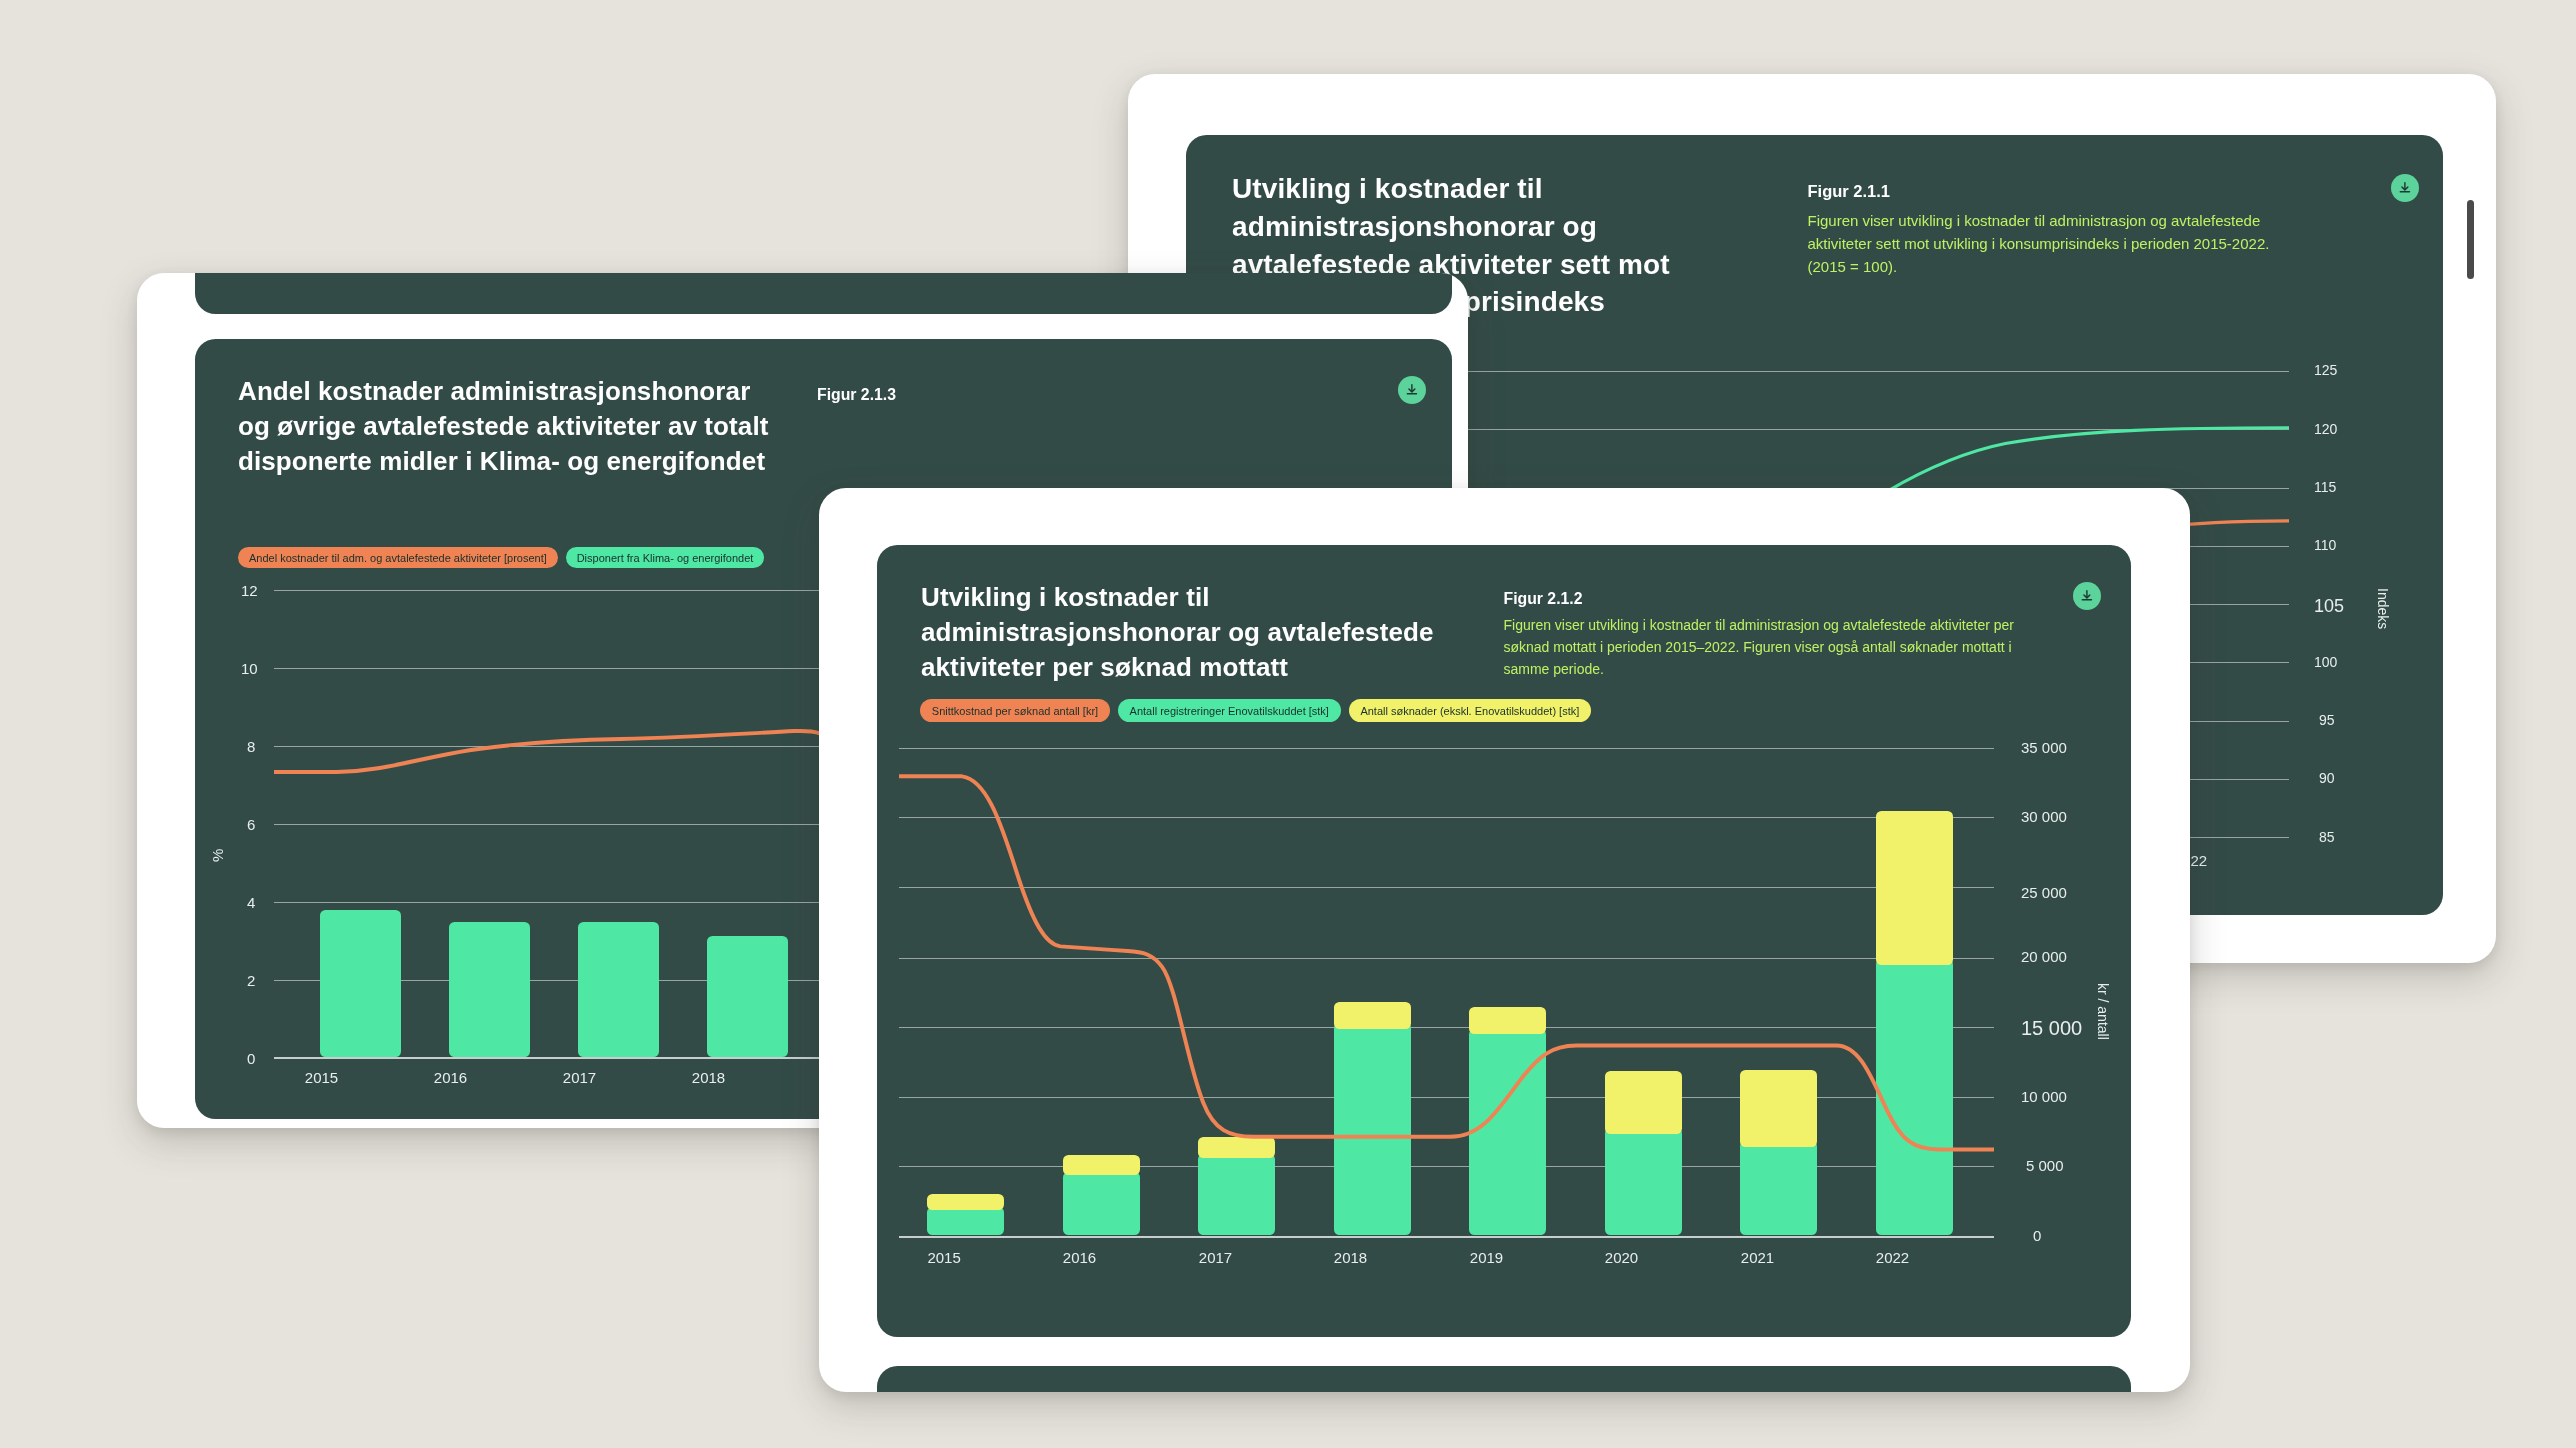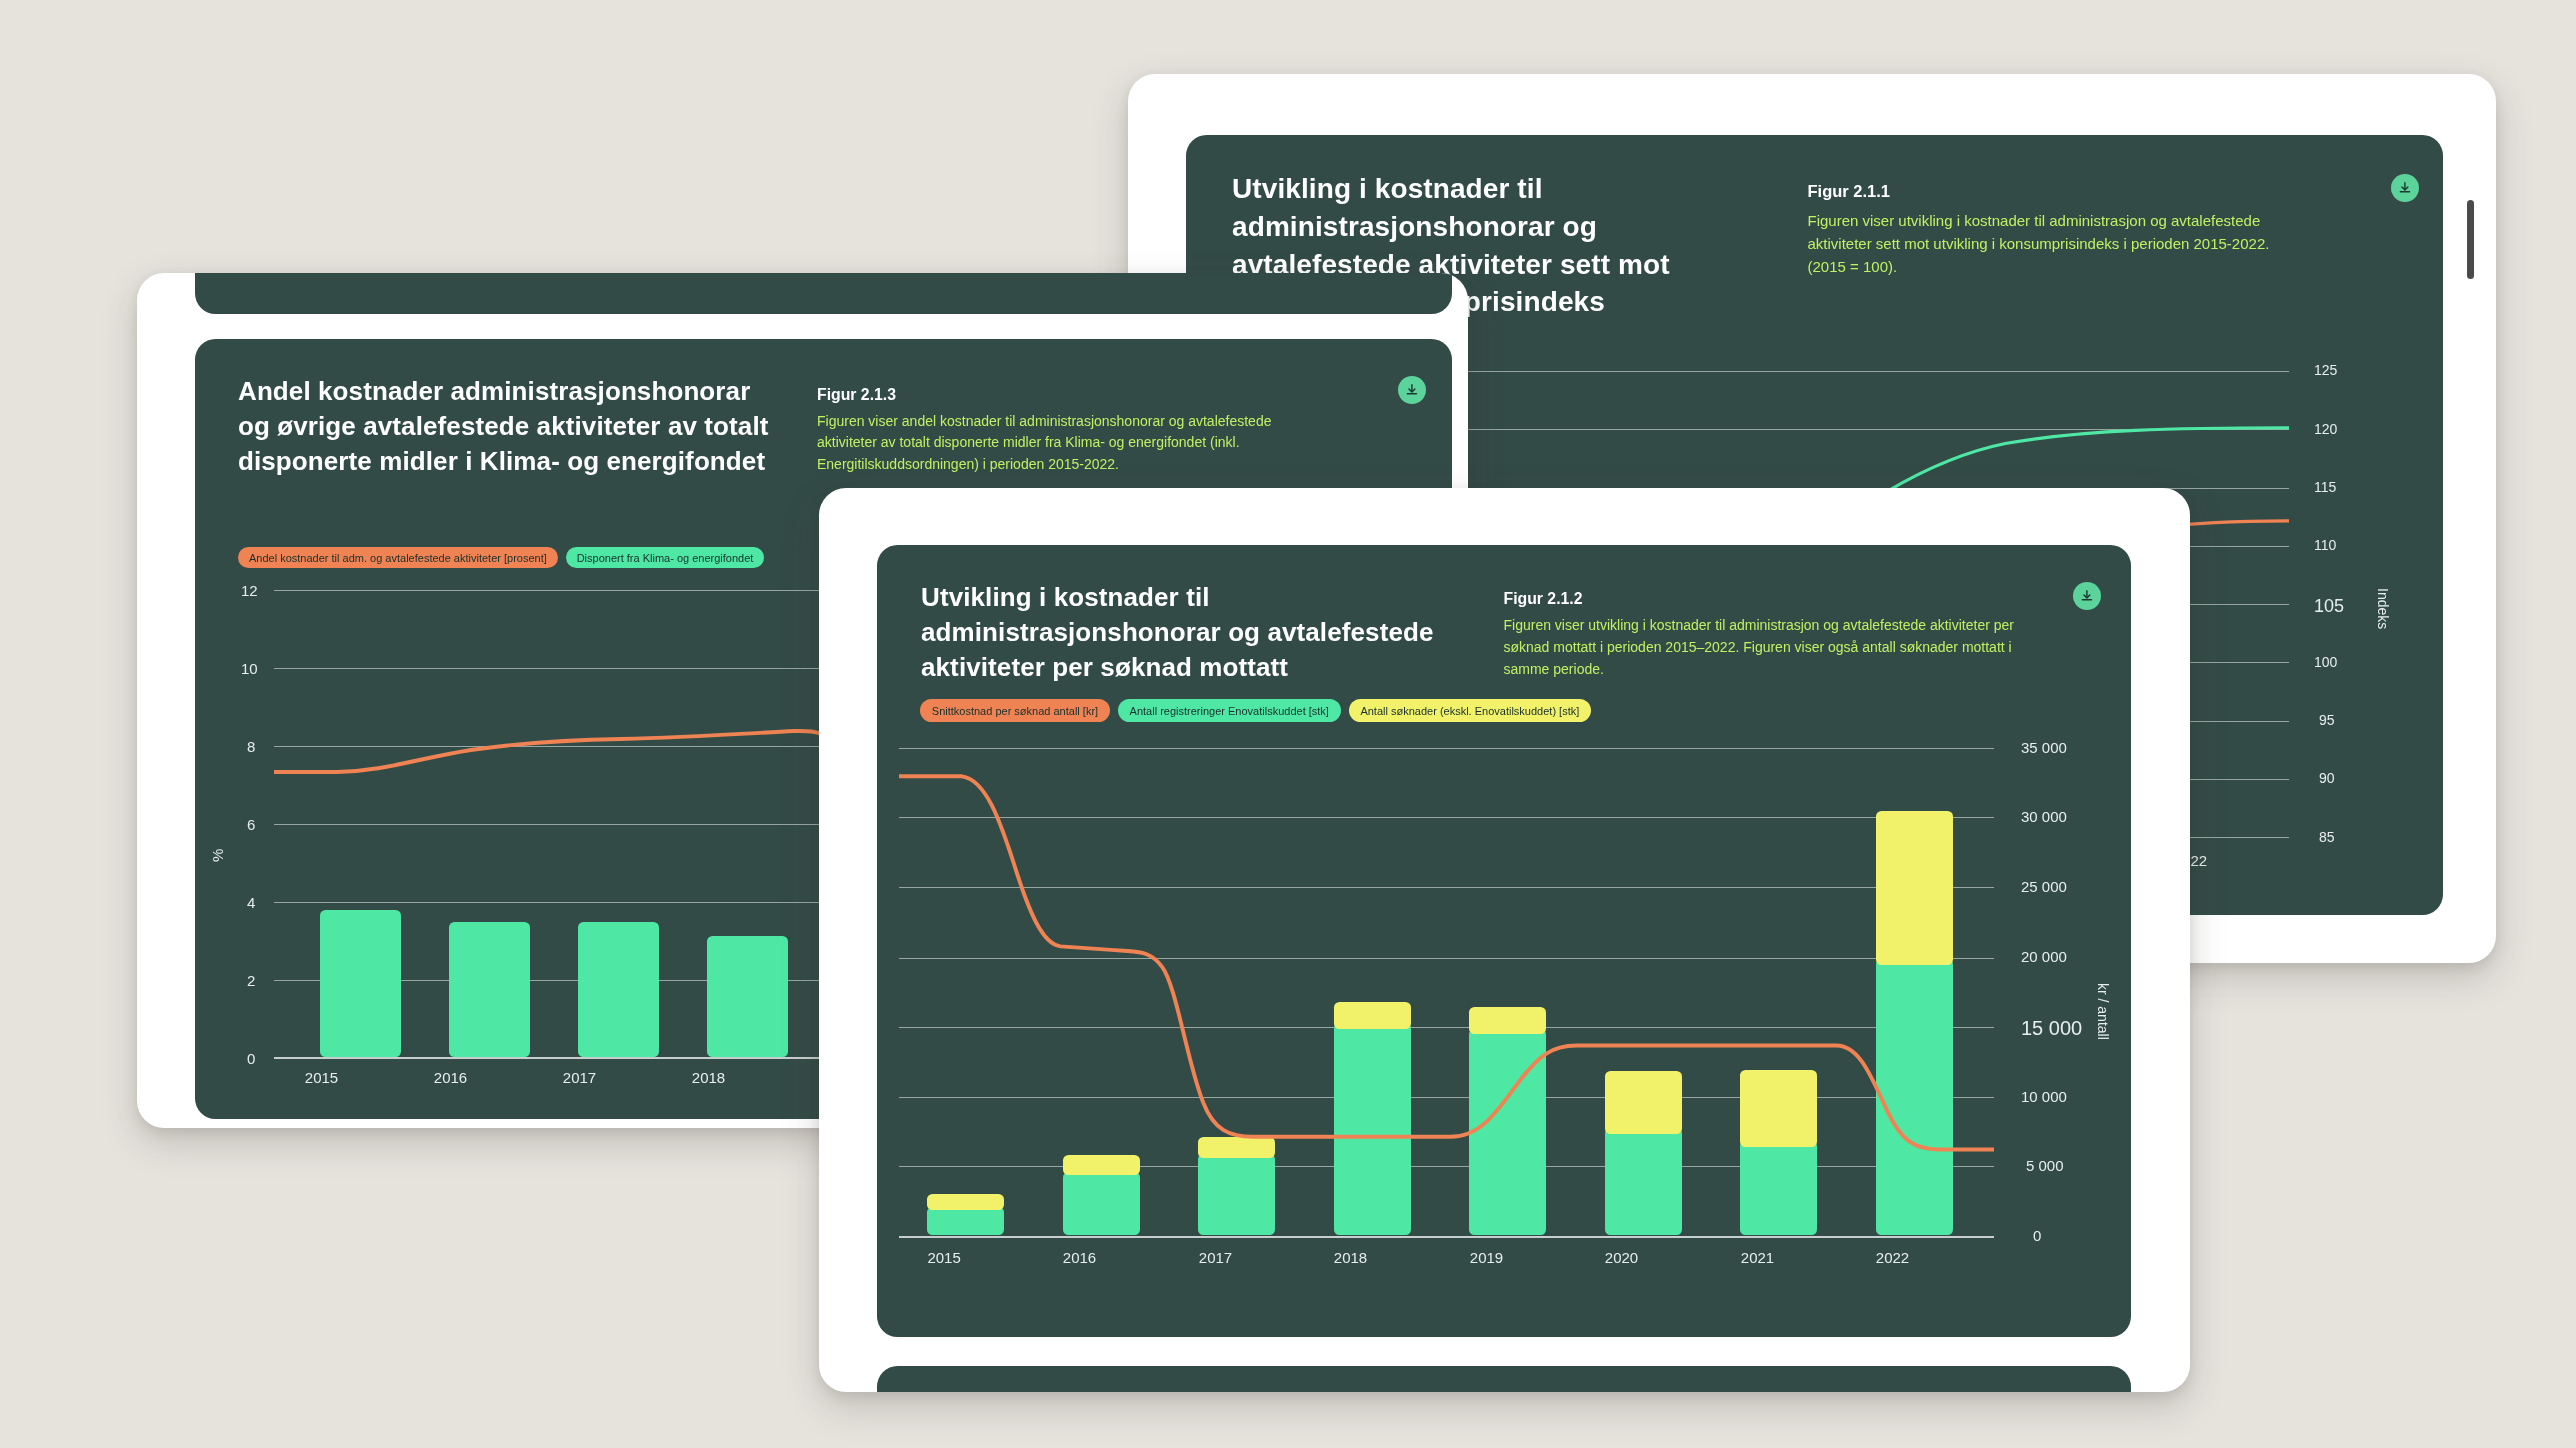--- a/index.html
+++ b/index.html
@@ -159,21 +159,20 @@
   <div class="paper" style="left:137px;top:273px;width:1331px;height:855px;">
 
     <div class="panel" style="left:58px;top:-85px;width:1257px;height:126px;"></div>
 
     <div class="panel" style="left:58px;top:66px;width:1257px;height:780px;">
 
       <div class="panel-head" style="padding:35px 43px 0 43px;gap:35px;">
         <div class="fig-title" style="width:544px;font-size:26px;line-height:1.35;">Andel kostnader administrasjonshonorar og øvrige avtalefestede aktiviteter av totalt disponerte midler i Klima- og energifondet</div>
         <div class="fig-meta" style="padding-top:4.7px;">
           <div class="fig-num" style="font-size:15.8px;margin-bottom:7px;">Figur 2.1.3</div>
-          <div class="fig-desc" style="font-size:14px;width:504px;">Figuren viser andel kostnader til administrasjonshonorar og avtalefestede aktiviteter av totalt disponerte midler fra Klima- og energifondet (inkl. Energitilskuddsordningen) i perioden 2015-2022.</div>
           <div class="dl-btn" style="right:-17.3px;top:-4.7px;width:28px;height:28px;">
             <svg width="15.8" height="15.8" viewBox="0 0 24 24" fill="none" stroke="#1e3a33" stroke-width="2.2" stroke-linecap="round" stroke-linejoin="round">
               <path d="M12 4v10"></path>
                 <path d="M7.5 10.5 12 15l4.5-4.5"></path>
                 <path d="M5 18h14"></path>
             </svg>
           </div>
         </div>
       </div>
 
@@ -290,21 +289,21 @@
                      C 235 254 262 256 290 258 C 310 259 322 262 334 278
                      C 352 302 366 400 386 450 C 400 486 420 494 450 494
                      L 700 494 C 740 494 760 460 790 420 C 812 392 828 378 860 378
                      L 1190 378 C 1220 378 1235 420 1255 462
                      C 1272 498 1288 510 1320 510 L 1390 510" fill="none" stroke="#ef8354" stroke-width="5"></path>
           </svg>
         </div>
 
         <div class="ytick" style="left:1144px;top:-9.5px;font-size:15px;">35 000</div>
         <div class="ytick" style="left:1144px;top:60px;font-size:15px;">30 000</div>
-        <div class="ytick" style="left:1144px;top:130px;font-size:15px;">25 000</div>
+        <div class="ytick" style="left:1144px;top:136px;font-size:15px;">25 000</div>
         <div class="ytick" style="left:1144px;top:200px;font-size:15px;">20 000</div>
         <div class="ytick" style="left:1144px;top:269px;font-size:20px;">15 000</div>
         <div class="ytick" style="left:1144px;top:340px;font-size:15px;">10 000</div>
         <div class="ytick" style="left:1149px;top:409px;font-size:15px;">5 000</div>
         <div class="ytick" style="left:1156px;top:479px;font-size:15px;">0</div>
 
         <div class="axis-title rot-r" style="left:1234px;top:235px;font-size:14px;">kr / antall</div>
 
         <div class="xtick" style="left:27.6px;top:501px;width:79px;font-size:15px;">2015</div>
         <div class="xtick" style="left:163px;top:501px;width:79px;font-size:15px;">2016</div>

